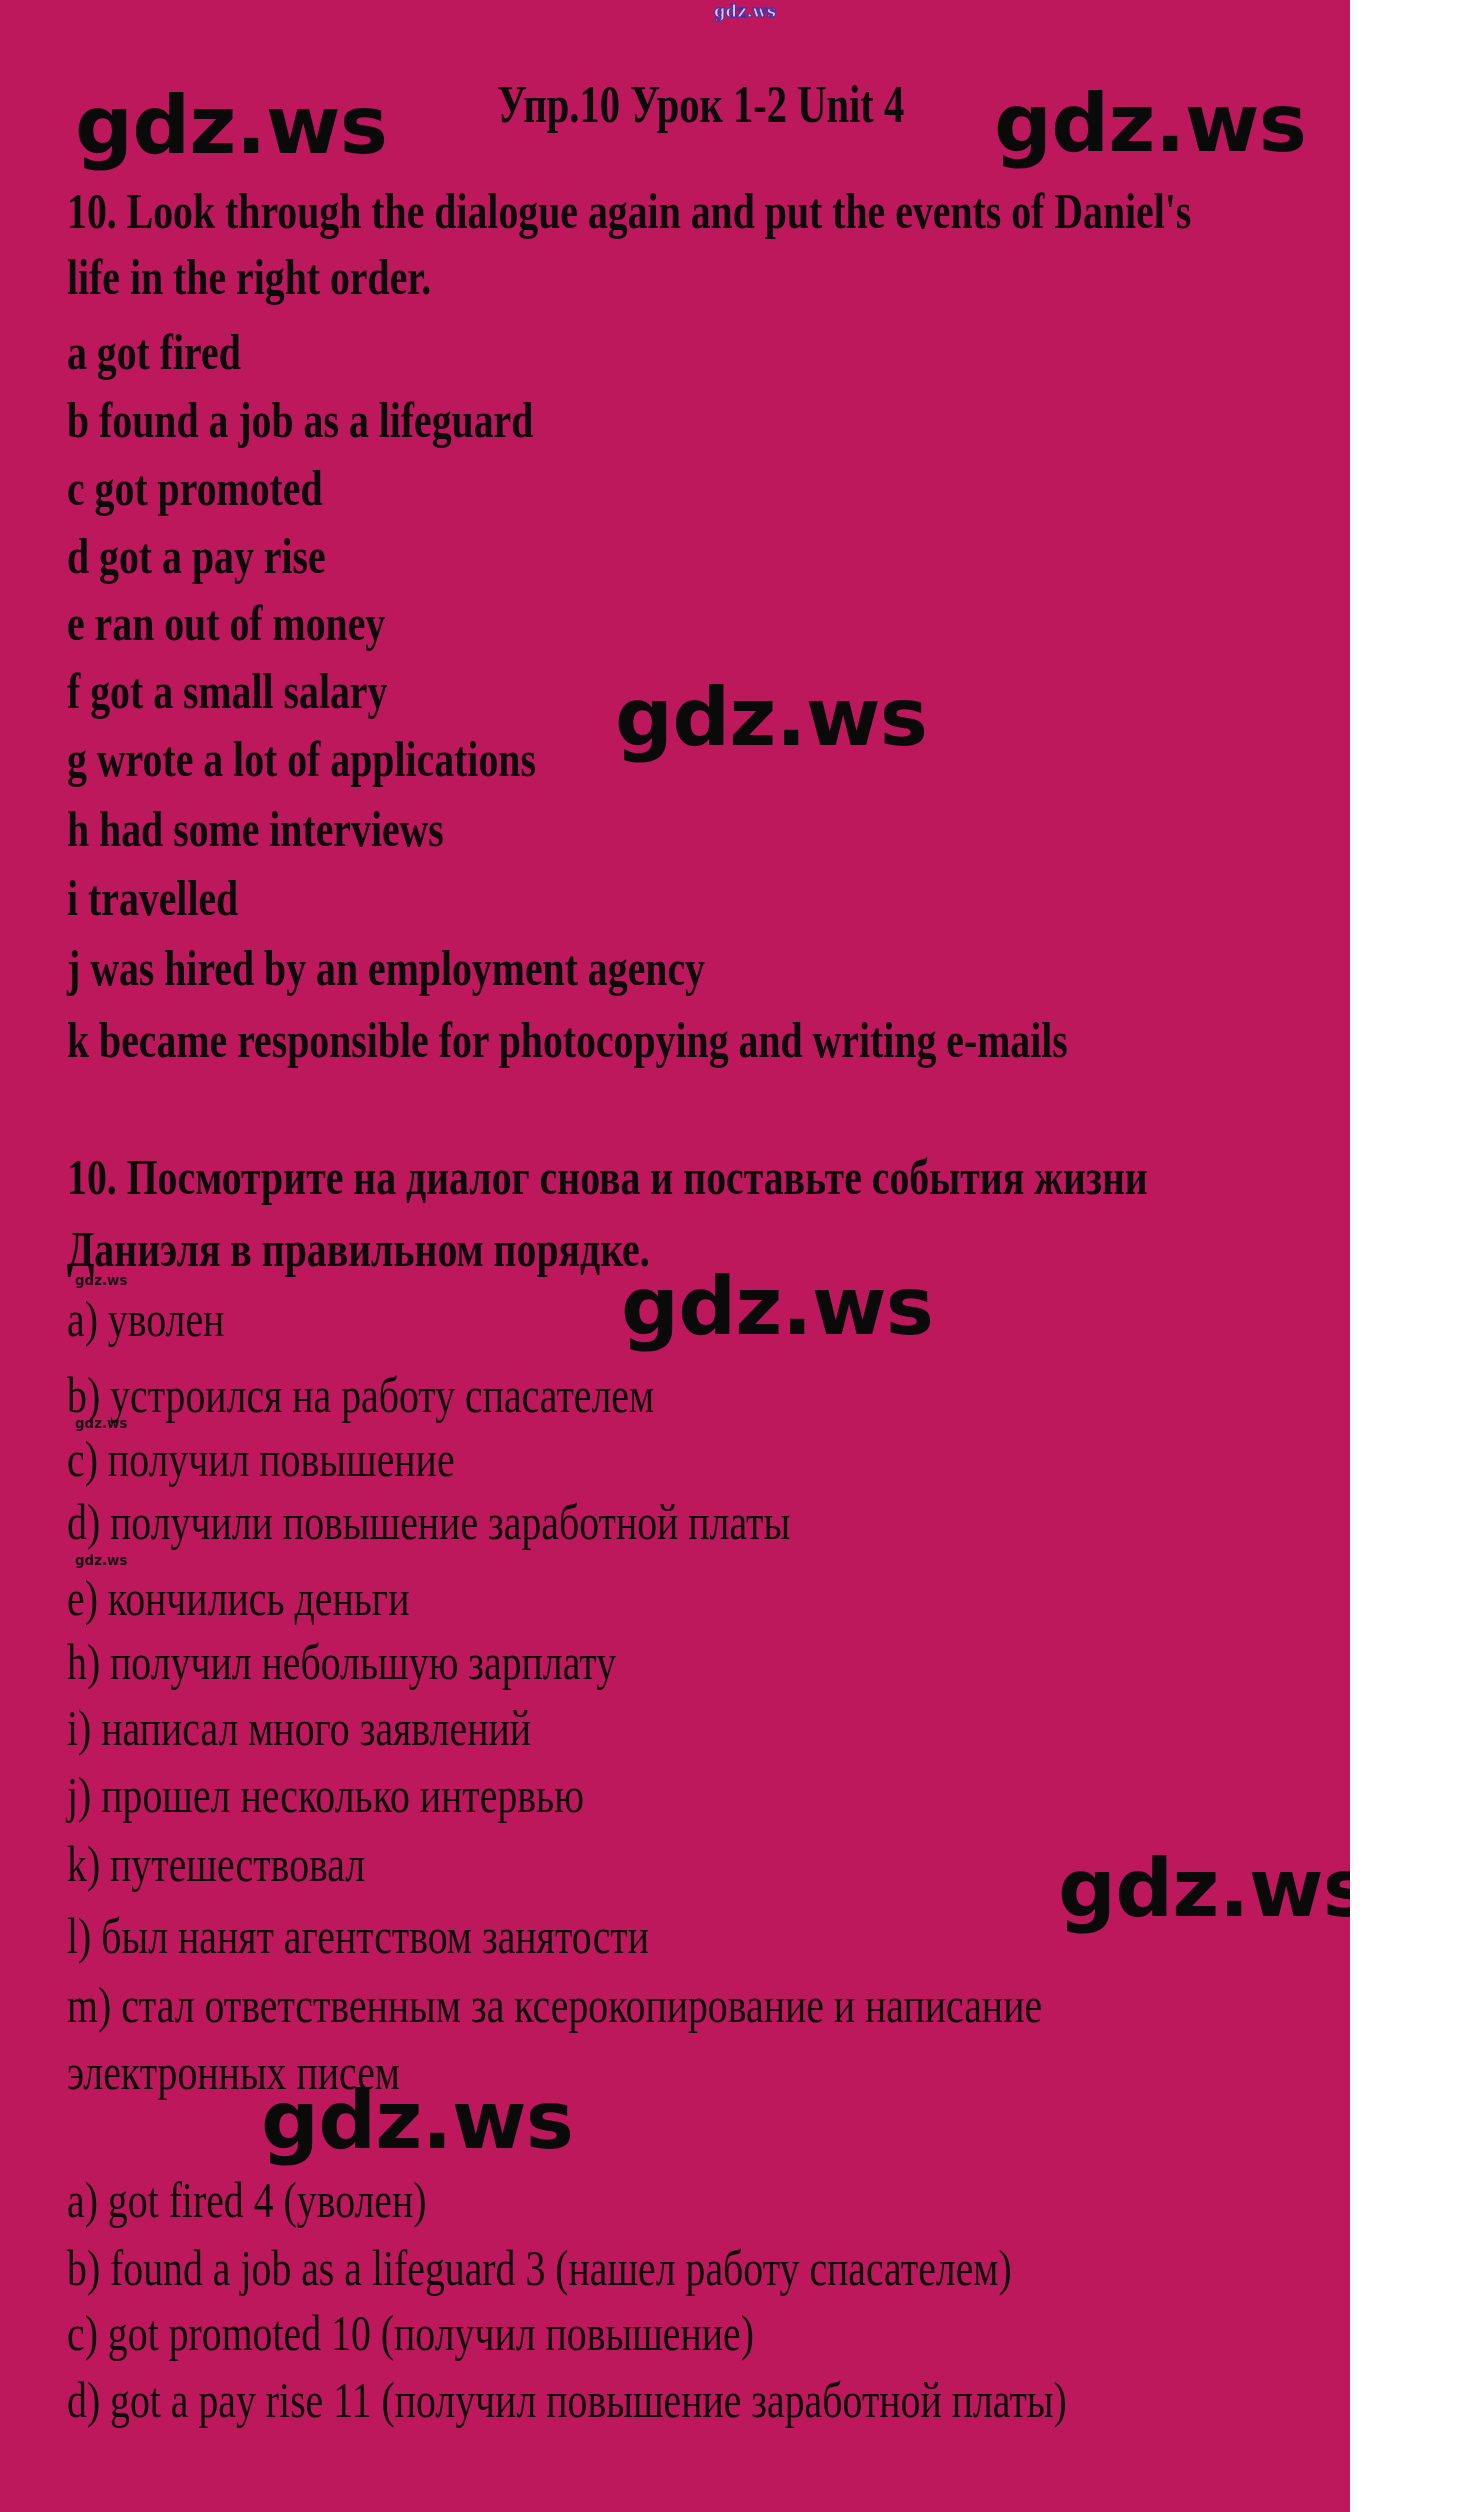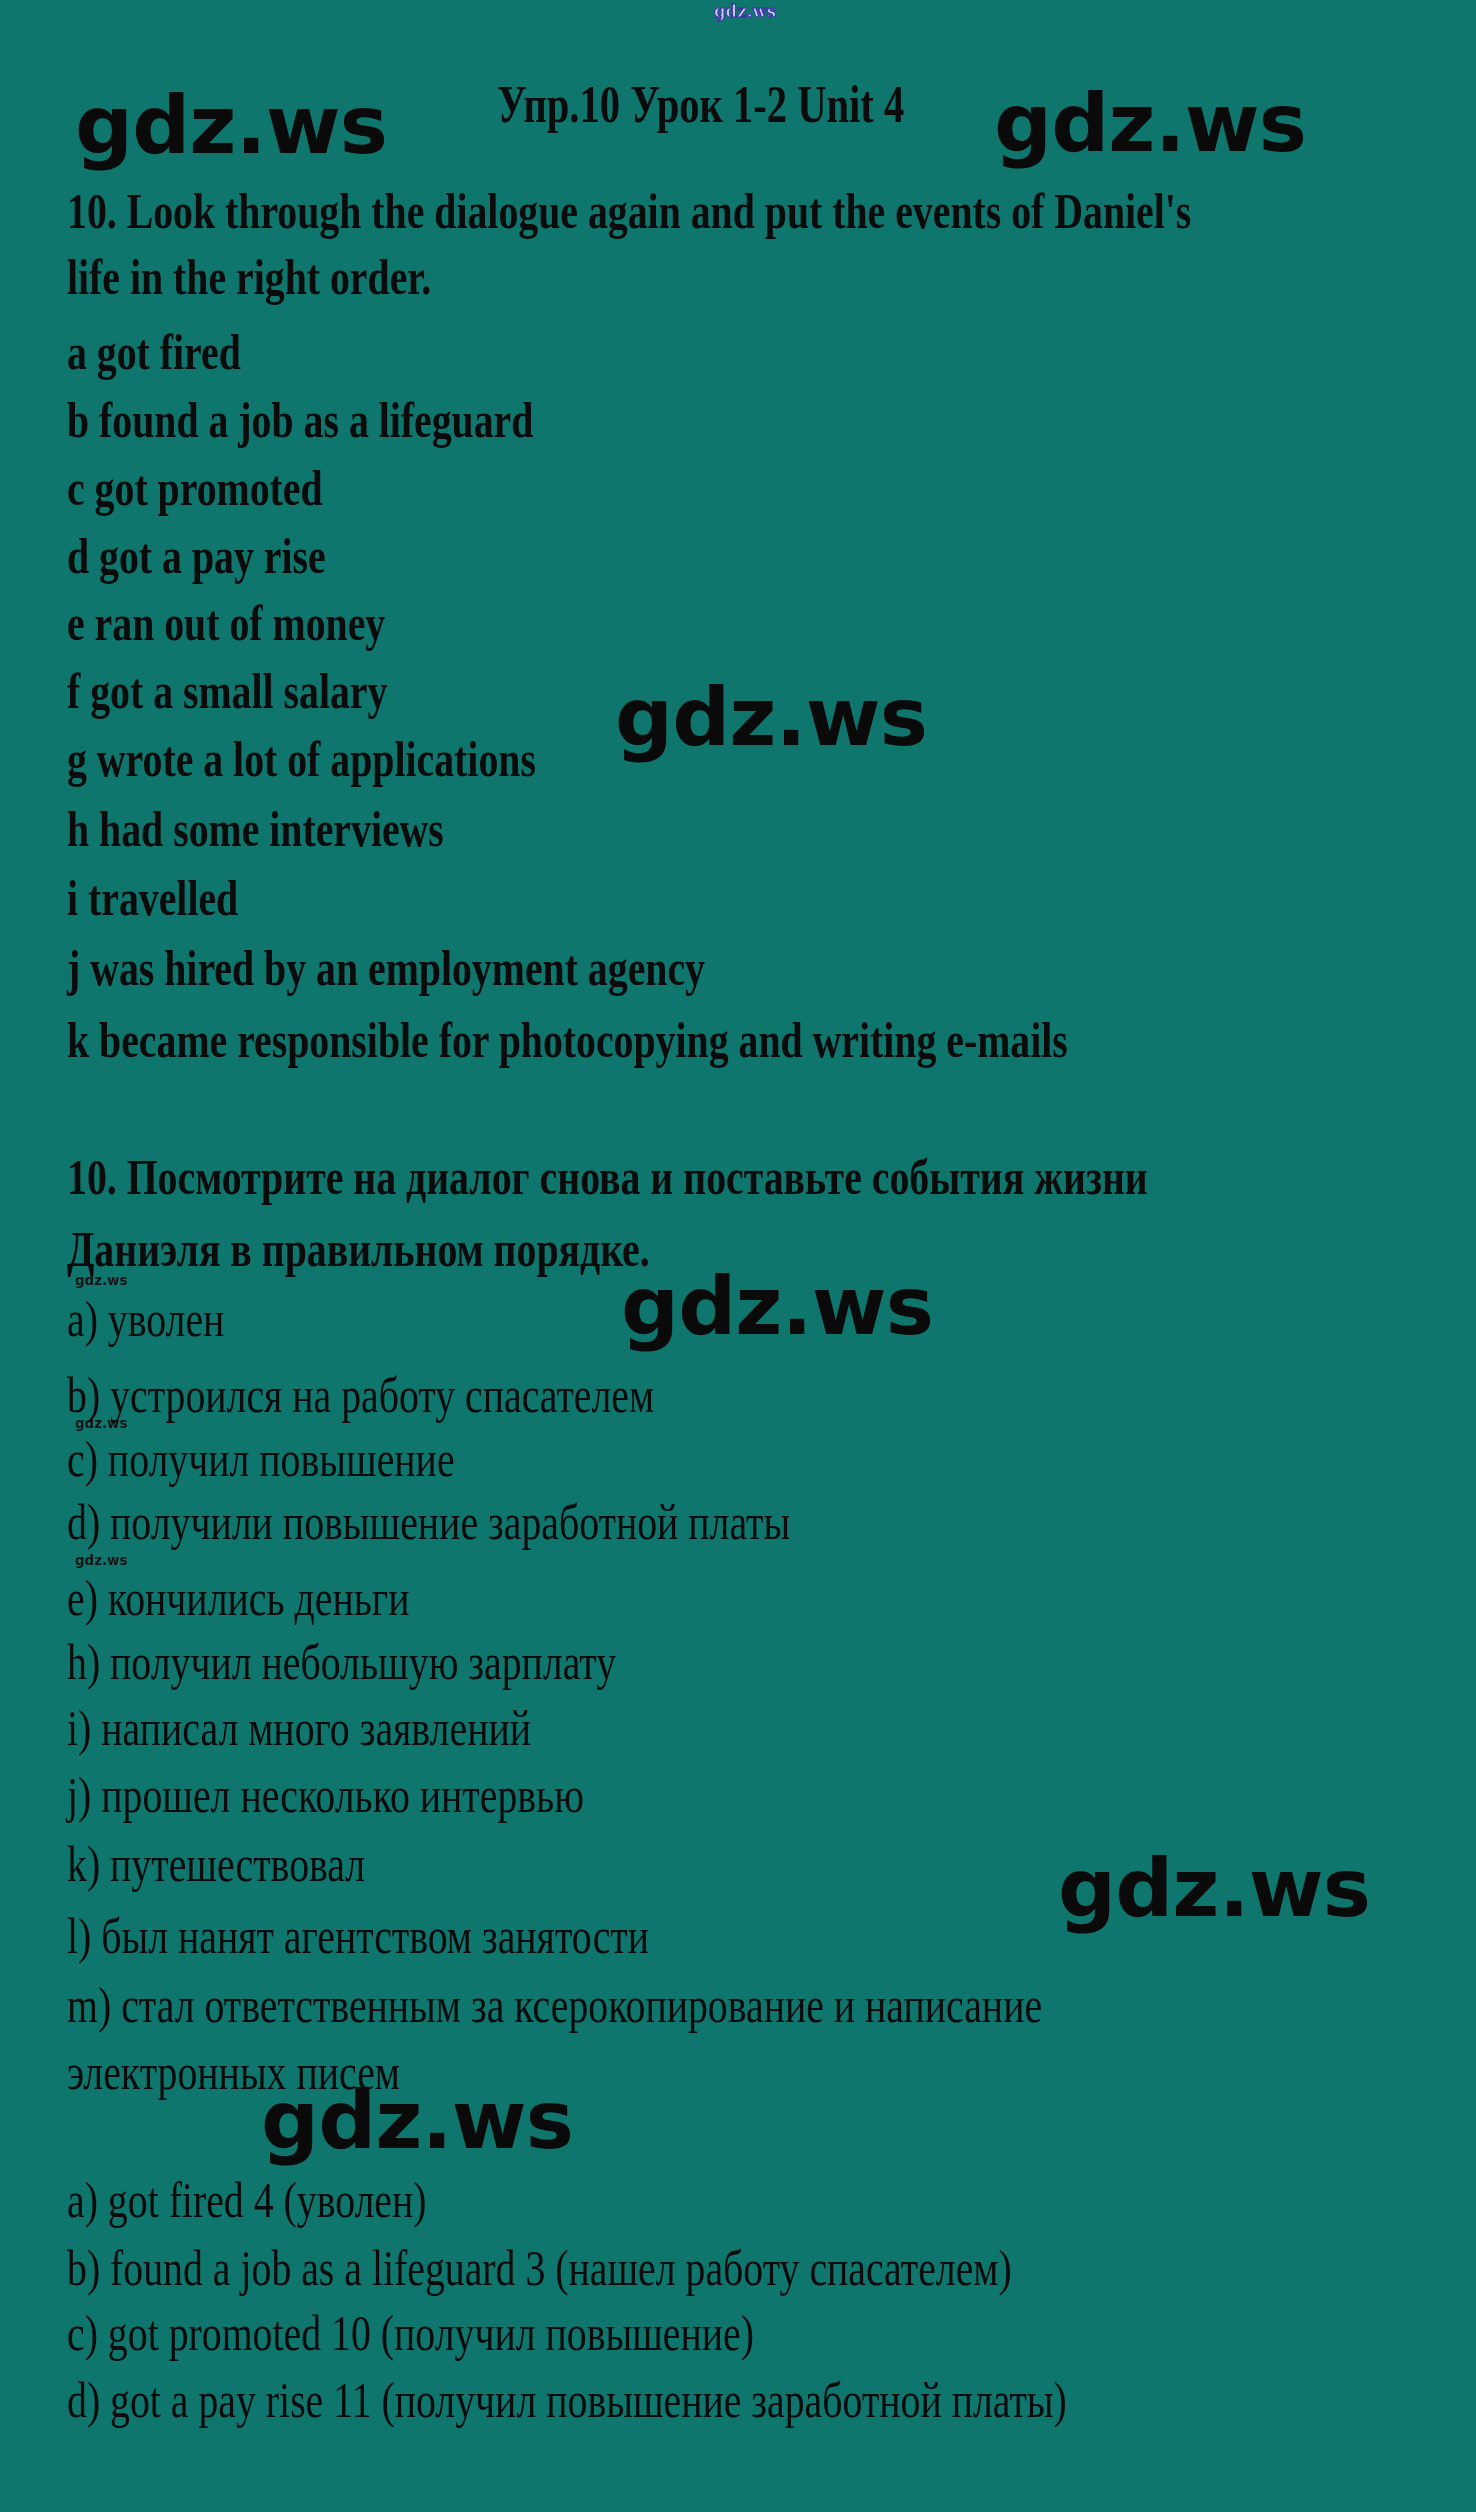--- a/index.html
+++ b/index.html
@@ -1,19 +1,19 @@
 <!DOCTYPE html>
 <html lang="ru" style="font-size:12.7px"><head>
 <meta charset="utf-8">
 <style>
   html,body { margin:0; padding:0; background:#ffffff; }
   .page {
     position:relative;
-    width:1476px; height:2512px;
-    background:#0f766e;
+    width:1350px; height:2512px;
+    background:#be185d;
     overflow:hidden;
     font-family:"Liberation Serif", serif;
   }
   
   .tline {
     position:absolute;
     left:67px;
     font-family:"Liberation Serif", serif;
     font-size:51px;
     line-height:1;

